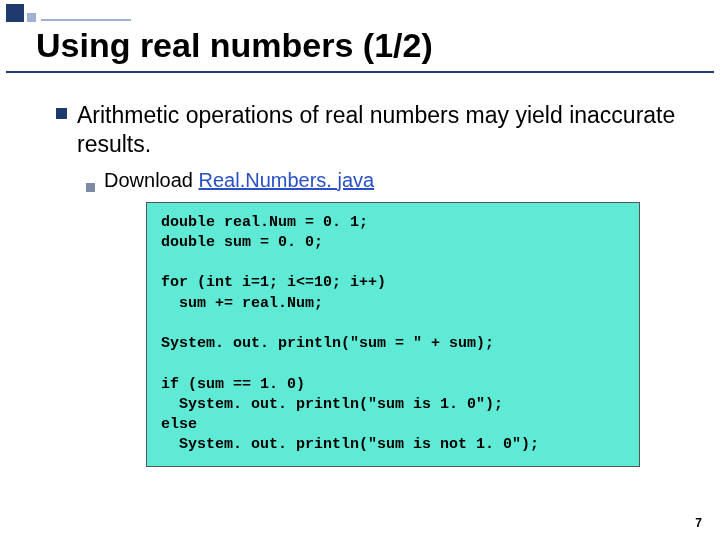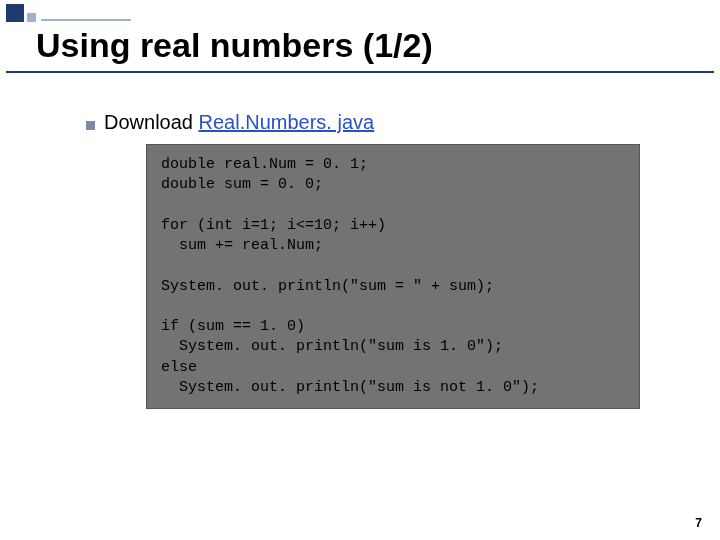--- a/index.html
+++ b/index.html
@@ -63,44 +63,44 @@
     flex-shrink: 0;
   }
   .bullet-text {
     font-size: 23px;
     line-height: 1.25;
   }
   .sub {
     margin-top: 10px;
     margin-left: 30px;
     display: flex;
-    align-items: center;
+    align-items: flex-end;
     gap: 9px;
   }
   .sub .bullet-sq {
     width: 9px;
     height: 9px;
     margin-top: 6px;
     background: #7d8aa6;
   }
   .sub-text {
     font-size: 20px;
   }
   .link {
     color: #2850c8;
     text-decoration: underline;
   }
   .codebox {
     margin: 10px 60px 0 90px;
     border: 1px solid #555;
-    background: #737373;
+    background: #5eead4;
     padding: 10px 14px;
     font-family: "Courier New", Courier, monospace;
     font-size: 15px;
-    font-weight: normal;
+    font-weight: bold;
     line-height: 1.35;
     white-space: pre;
   }
   .pagenum {
     position: absolute;
     bottom: 10px;
     right: 18px;
     font-size: 12px;
     font-weight: bold;
   }
@@ -112,20 +112,24 @@
   <div class="sq-big"></div>
   <div class="sq-small"></div>
   <div class="line"></div>
 </div>
 
 <div class="title-wrap">
   <h1 class="title">Using real numbers (1/2)</h1>
 </div>
 
 <div class="content">
+  <div class="bullet-row">
+    <div class="bullet-sq"></div>
+    <div class="bullet-text">Arithmetic operations of real numbers may yield inaccurate results.</div>
+  </div>
 
   <div class="sub">
     <div class="bullet-sq"></div>
     <div class="sub-text">
       <span>Download </span><span class="link">Real.Numbers. java</span>
     </div>
   </div>
 
   <div class="codebox">double real.Num = 0. 1;
 double sum = 0. 0;

